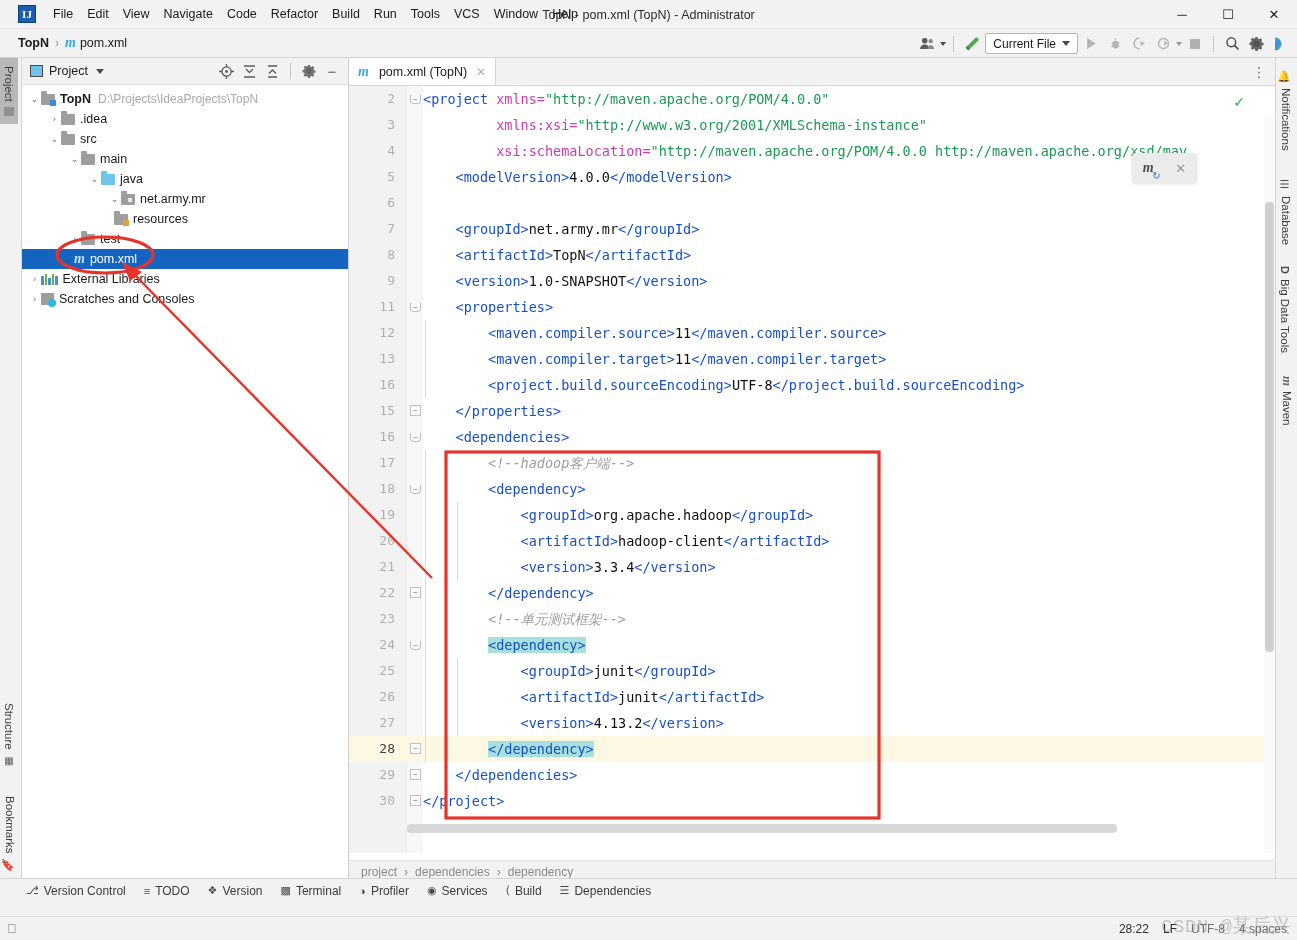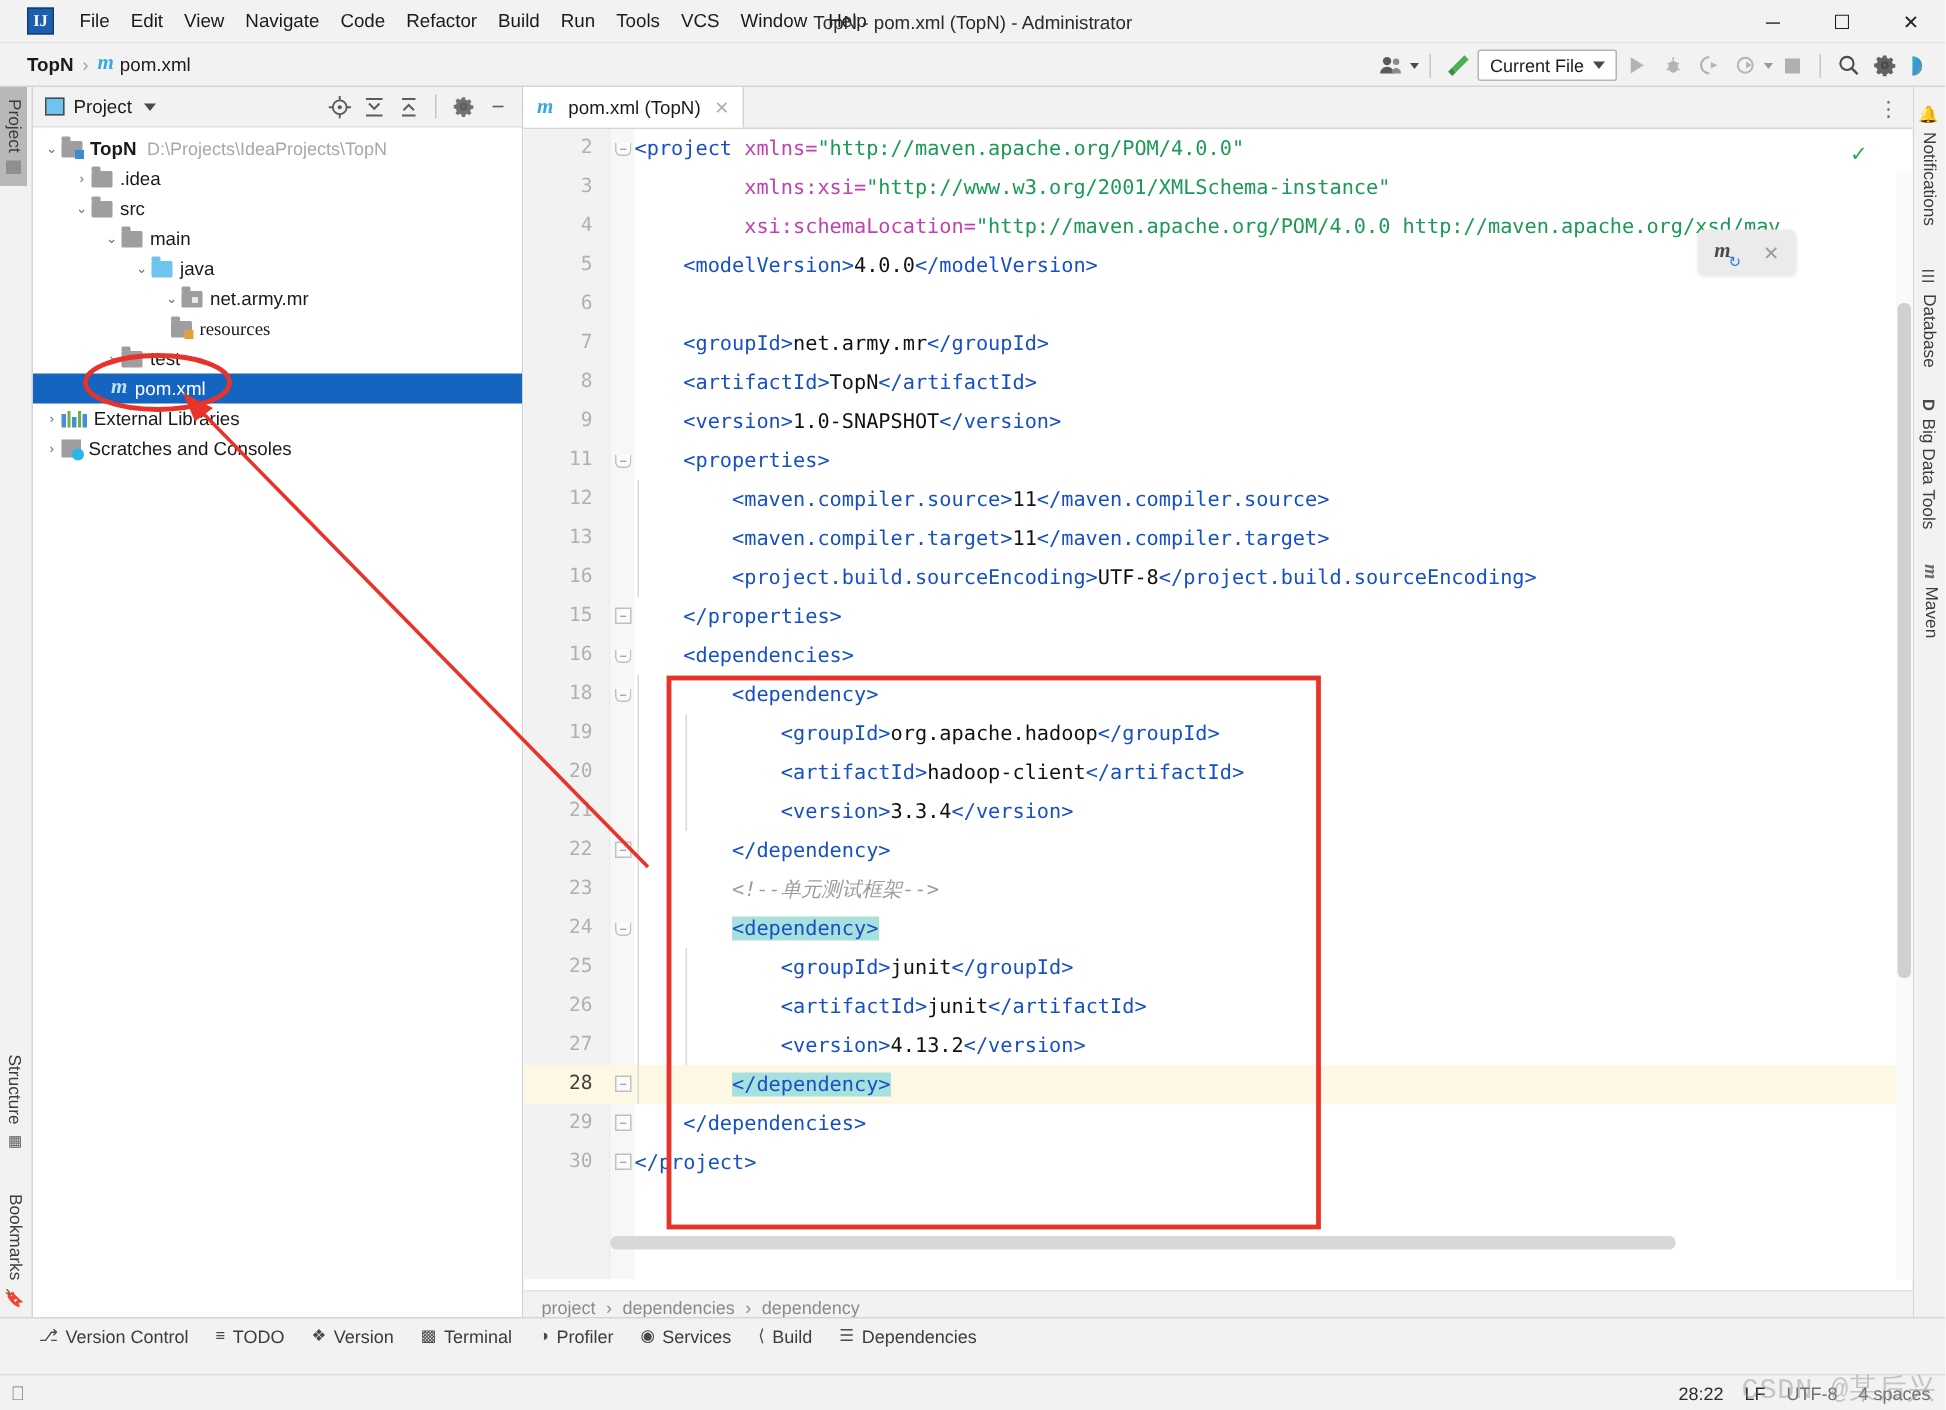--- a/index.html
+++ b/index.html
@@ -478,21 +478,21 @@
       </div>
 
       <div class="tnode" style="padding-left:86px;">
         <span class="arrow">⌄</span>
         <span class="folder">
             <span class="badge" style="background:#e9e9e9;width:4px;height:4px;right:3px;bottom:3px;"></span>
           </span>
         <span class="lbl">net.army.mr</span>
       </div>
 
-      <div class="tnode" style="padding-left:79px;font-family:Liberation Serif, serif;">
+      <div class="tnode" style="padding-left:79px;">
         <span class="arrow"></span>
         <span class="folder">
             <span class="badge orange"></span>
           </span>
         <span class="lbl">resources</span>
       </div>
 
       <div class="tnode" style="padding-left:46px;">
         <span class="arrow">›</span>
         <span class="folder"></span>
@@ -548,20 +548,21 @@
           <div class="ln"><span class="num">6</span><span class="txt"></span></div>
           <div class="ln"><span class="num">7</span><span class="txt"><span class="tx">    </span><span class="tg">&lt;groupId&gt;</span><span class="tx">net.army.mr</span><span class="tg">&lt;/groupId&gt;</span></span></div>
           <div class="ln"><span class="num">8</span><span class="txt"><span class="tx">    </span><span class="tg">&lt;artifactId&gt;</span><span class="tx">TopN</span><span class="tg">&lt;/artifactId&gt;</span></span></div>
           <div class="ln"><span class="num">9</span><span class="txt"><span class="tx">    </span><span class="tg">&lt;version&gt;</span><span class="tx">1.0-SNAPSHOT</span><span class="tg">&lt;/version&gt;</span></span></div>
           <div class="ln"><span class="num">11</span><span class="foldmark open">−</span><span class="txt"><span class="tx">    </span><span class="tg">&lt;properties&gt;</span></span></div>
           <div class="ln"><span class="num">12</span><span class="indent-guide" style="left: 76px;"></span><span class="txt"><span class="tx">        </span><span class="tg">&lt;maven.compiler.source&gt;</span><span class="tx">11</span><span class="tg">&lt;/maven.compiler.source&gt;</span></span></div>
           <div class="ln"><span class="num">13</span><span class="indent-guide" style="left: 76px;"></span><span class="txt"><span class="tx">        </span><span class="tg">&lt;maven.compiler.target&gt;</span><span class="tx">11</span><span class="tg">&lt;/maven.compiler.target&gt;</span></span></div>
           <div class="ln"><span class="num">16</span><span class="indent-guide" style="left: 76px;"></span><span class="txt"><span class="tx">        </span><span class="tg">&lt;project.build.sourceEncoding&gt;</span><span class="tx">UTF-8</span><span class="tg">&lt;/project.build.sourceEncoding&gt;</span></span></div>
           <div class="ln"><span class="num">15</span><span class="foldmark">−</span><span class="txt"><span class="tx">    </span><span class="tg">&lt;/properties&gt;</span></span></div>
           <div class="ln"><span class="num">16</span><span class="foldmark open">−</span><span class="txt"><span class="tx">    </span><span class="tg">&lt;dependencies&gt;</span></span></div>
+          <div class="ln"><span class="num">17</span><span class="indent-guide" style="left: 76px;"></span><span class="txt"><span class="tx">        </span><span class="cm">&lt;!--hadoop客户端--&gt;</span></span></div>
           <div class="ln"><span class="num">18</span><span class="foldmark open">−</span><span class="indent-guide" style="left: 76px;"></span><span class="txt"><span class="tx">        </span><span class="tg">&lt;dependency&gt;</span></span></div>
           <div class="ln"><span class="num">19</span><span class="indent-guide" style="left: 76px;"></span><span class="indent-guide" style="left: 108.48px;"></span><span class="txt"><span class="tx">            </span><span class="tg">&lt;groupId&gt;</span><span class="tx">org.apache.hadoop</span><span class="tg">&lt;/groupId&gt;</span></span></div>
           <div class="ln"><span class="num">20</span><span class="indent-guide" style="left: 76px;"></span><span class="indent-guide" style="left: 108.48px;"></span><span class="txt"><span class="tx">            </span><span class="tg">&lt;artifactId&gt;</span><span class="tx">hadoop-client</span><span class="tg">&lt;/artifactId&gt;</span></span></div>
           <div class="ln"><span class="num">21</span><span class="indent-guide" style="left: 76px;"></span><span class="indent-guide" style="left: 108.48px;"></span><span class="txt"><span class="tx">            </span><span class="tg">&lt;version&gt;</span><span class="tx">3.3.4</span><span class="tg">&lt;/version&gt;</span></span></div>
           <div class="ln"><span class="num">22</span><span class="foldmark">−</span><span class="indent-guide" style="left: 76px;"></span><span class="txt"><span class="tx">        </span><span class="tg">&lt;/dependency&gt;</span></span></div>
           <div class="ln"><span class="num">23</span><span class="indent-guide" style="left: 76px;"></span><span class="txt"><span class="tx">        </span><span class="cm">&lt;!--单元测试框架--&gt;</span></span></div>
           <div class="ln"><span class="num">24</span><span class="foldmark open">−</span><span class="indent-guide" style="left: 76px;"></span><span class="txt"><span class="tx">        </span><span class="tg hl">&lt;dependency&gt;</span></span></div>
           <div class="ln"><span class="num">25</span><span class="indent-guide" style="left: 76px;"></span><span class="indent-guide" style="left: 108.48px;"></span><span class="txt"><span class="tx">            </span><span class="tg">&lt;groupId&gt;</span><span class="tx">junit</span><span class="tg">&lt;/groupId&gt;</span></span></div>
           <div class="ln"><span class="num">26</span><span class="indent-guide" style="left: 76px;"></span><span class="indent-guide" style="left: 108.48px;"></span><span class="txt"><span class="tx">            </span><span class="tg">&lt;artifactId&gt;</span><span class="tx">junit</span><span class="tg">&lt;/artifactId&gt;</span></span></div>
           <div class="ln"><span class="num">27</span><span class="indent-guide" style="left: 76px;"></span><span class="indent-guide" style="left: 108.48px;"></span><span class="txt"><span class="tx">            </span><span class="tg">&lt;version&gt;</span><span class="tx">4.13.2</span><span class="tg">&lt;/version&gt;</span></span></div>

